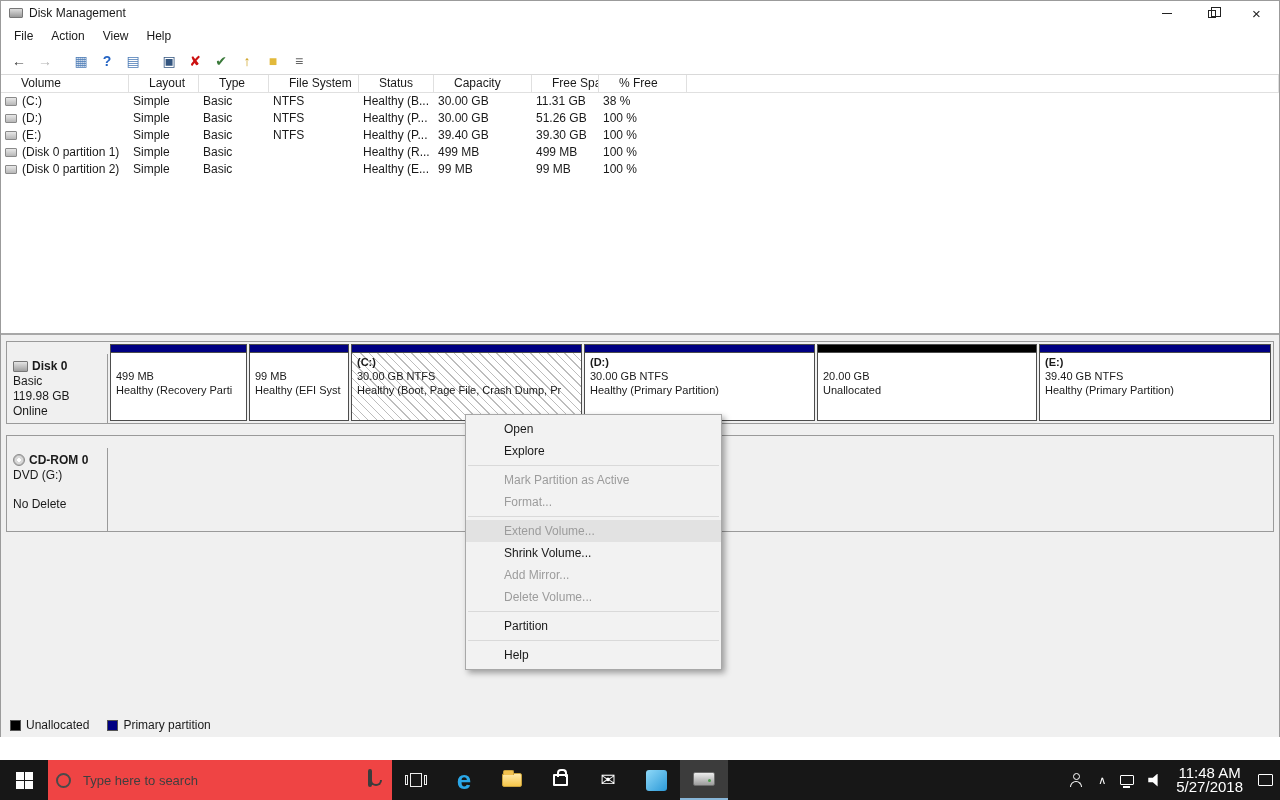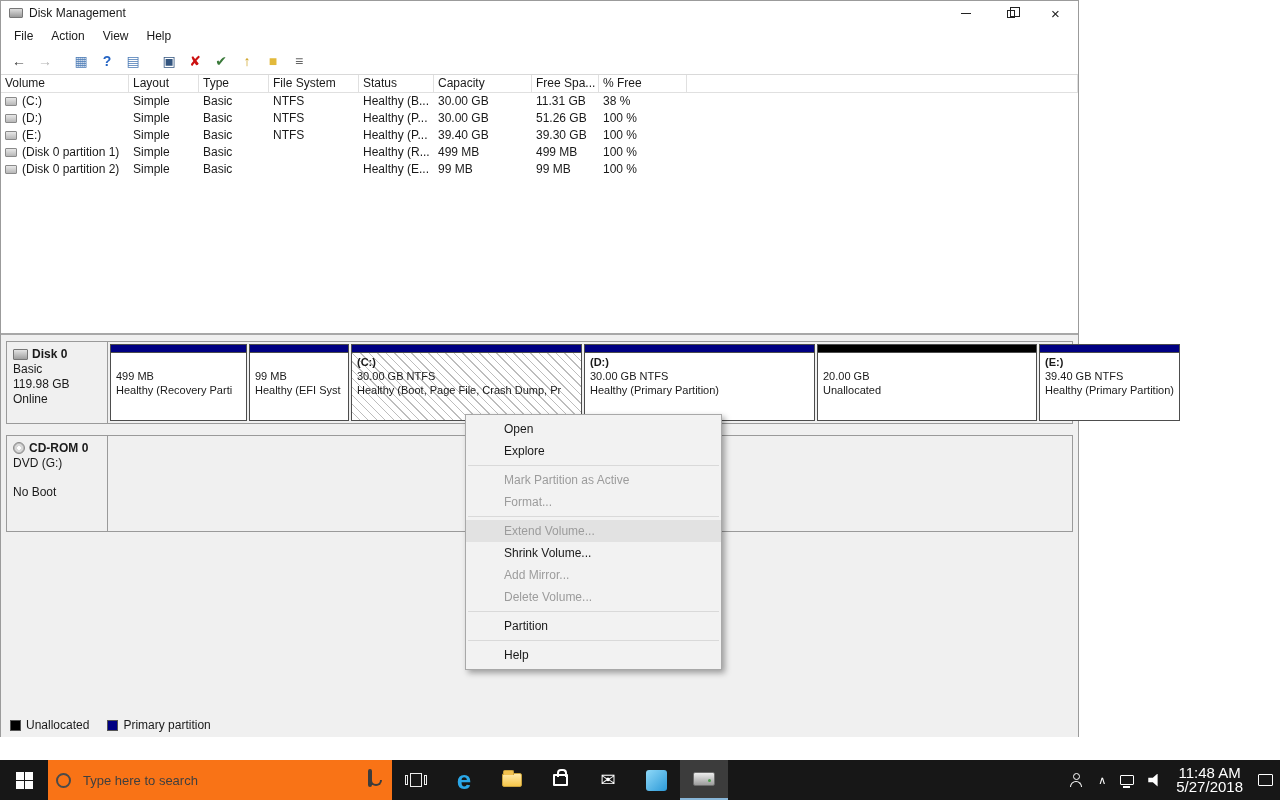--- a/index.html
+++ b/index.html
@@ -3,21 +3,21 @@
 <meta charset="utf-8">
 <style>
   * { box-sizing: border-box; }
   html,body { margin:0; padding:0; }
   body {
     width:1280px; height:800px; position:relative; overflow:hidden;
     background:#ffffff; font-family:"Liberation Sans", sans-serif; font-size:12px; color:#1a1a1a;
   }
 
   
-  .window { position:absolute; left:0; top:0; width:1079px; height:737px;
+  .window { position:absolute; left:0; top:0; width:1280px; height:737px;
     background:#701a75; border:1px solid #9b9b9b; }
 
   .titlebar { height:24px; display:flex; align-items:center; background:#fff; }
   .title-hdd { width:14px; height:10px; margin:0 6px 0 8px;
     background:linear-gradient(#dedede,#9a9a9a); border:1px solid #777; border-radius:1px; }
   .title-text { flex:1; font-size:12px; }
   .win-controls { display:flex; height:24px; }
   .win-btn { width:45px; height:24px; display:flex; align-items:center; justify-content:center; cursor:default; }
   .minline { width:10px; height:1px; background:#222; }
   .restore { position:relative; width:8px; height:8px; border:1px solid #222; background:#fff; margin-top:2px; }
@@ -32,32 +32,32 @@
   .tb-icon { width:24px; height:22px; display:flex; align-items:center; justify-content:center;
     font-size:14px; margin-right:2px; }
   .tb-sep { width:10px; }
   .dis { color:#b5b5b5; }
 
   
   .volume-pane { height:258px; background:#fff; overflow:hidden; }
   .vt-row { display:grid; grid-template-columns:128px 70px 70px 90px 75px 98px 67px 88px 1fr; }
   .vt-head { height:18px; line-height:17px; }
   .vt-head > div { border-right:1px solid #e0e0e0; border-bottom:1px solid #e0e0e0;
-    padding:0 4px; white-space:nowrap; overflow:hidden; background:#fff; }
+    padding:0 20px; white-space:nowrap; overflow:hidden; background:#fff; }
   .vt-body-row { height:17px; line-height:17px; }
   .vt-body-row > div { padding:0 4px; white-space:nowrap; overflow:hidden; }
   .vol-icon { display:inline-block; width:12px; height:9px; margin-right:5px; vertical-align:-1px;
     background:linear-gradient(#e8e8e8,#b7b7b7); border:1px solid #8a8a8a; border-radius:1px; }
 
   
   .graph-pane { position:relative; height:405px; background:#f0f0f0;
     border-top:2px solid #a8a8a8; padding:6px 5px 0 5px; }
   .disk-row { display:flex; border:1px solid #9a9a9a; background:#f0f0f0; height:83px; }
   .disk-card { width:101px; border-right:1px solid #9a9a9a; padding:5px 4px 4px 6px;
-    line-height:15px; flex:none; }
+    line-height:15px; flex:none;margin-top:12px; }
   .disk-card b { font-size:12px; }
   .dc-hdd { display:inline-block; width:15px; height:11px; margin-right:4px; vertical-align:-2px;
     background:linear-gradient(#e4e4e4,#9f9f9f); border:1px solid #767676; border-radius:1px; }
   .cd-icon { display:inline-block; width:12px; height:12px; margin-right:4px; vertical-align:-2px;
     border:1px solid #8a8a8a; border-radius:50%;
     background:radial-gradient(circle at center,#fff 0 2px,#d9d9d9 2px 4px,#bdbdbd 4px); }
   .parts { flex:1; display:flex; gap:2px; padding:2px; }
   .part { border:1px solid #4d4d4d; background:#fff; display:flex; flex-direction:column; flex:none; }
   .part-head { height:8px; background:#000082; border-bottom:1px solid #4d4d4d; flex:none; }
   .part.unalloc .part-head { background:#000000; }
@@ -89,21 +89,21 @@
 
   
   .desktop-strip { position:absolute; left:0; top:737px; width:1280px; height:23px; background:#ffffff; }
 
   
   .taskbar { position:absolute; left:0; bottom:0; width:1280px; height:40px;
     background:#171717; display:flex; align-items:center; color:#fff; }
   .tb-start { width:48px; height:40px; display:flex; align-items:center; justify-content:center; }
   .win-logo { display:grid; grid-template-columns:8px 8px; grid-template-rows:8px 8px; gap:1px; }
   .win-logo div { background:#fdfdfd; }
-  .search-box { width:344px; height:40px; background:#f97316; display:flex; align-items:center; padding:0 8px; }
+  .search-box { width:344px; height:40px; background:#ef4444; display:flex; align-items:center; padding:0 8px; }
   .cortana-ring { width:15px; height:15px; border:2px solid #4a4a4a; border-radius:50%; margin-right:10px; flex:none; }
   .search-box input { border:none; outline:none; flex:1; font-size:13px; color:#333;
     font-family:"Liberation Sans", sans-serif; background:transparent; }
   .search-box input::placeholder { color:#3f3f3f; opacity:1; }
   .mic { position:relative; width:16px; height:18px; flex:none; }
   .mic-cap { width:6px; height:10px; border:2px solid #3c3c3c; border-radius:3px; margin:0 auto; }
   .mic-stand { width:12px; height:6px; border:2px solid #3c3c3c; border-top:none;
     border-radius:0 0 6px 6px; margin:-5px auto 0; }
 
   .app-btn { width:48px; height:40px; display:flex; align-items:center; justify-content:center; flex:none; }
@@ -313,21 +313,21 @@
             <span class="part-line">Healthy (Primary Partition)</span>
           </div>
         </div>
       </div>
     </div>
 
     <div class="cd-row">
       <div class="disk-card">
         <div><span class="cd-icon"></span><b>CD-ROM 0</b></div>
         <div>DVD (G:)</div>
-        <div class="no-media">No Boot</div>
+        <div class="no-media">No Delete</div>
       </div>
       <div class="cd-media-area"></div>
     </div>
 
     <div class="legend">
       <div class="legend-item">
         <span class="swatch black"></span>
         <span>Unallocated</span>
       </div>
       <div class="legend-item">

